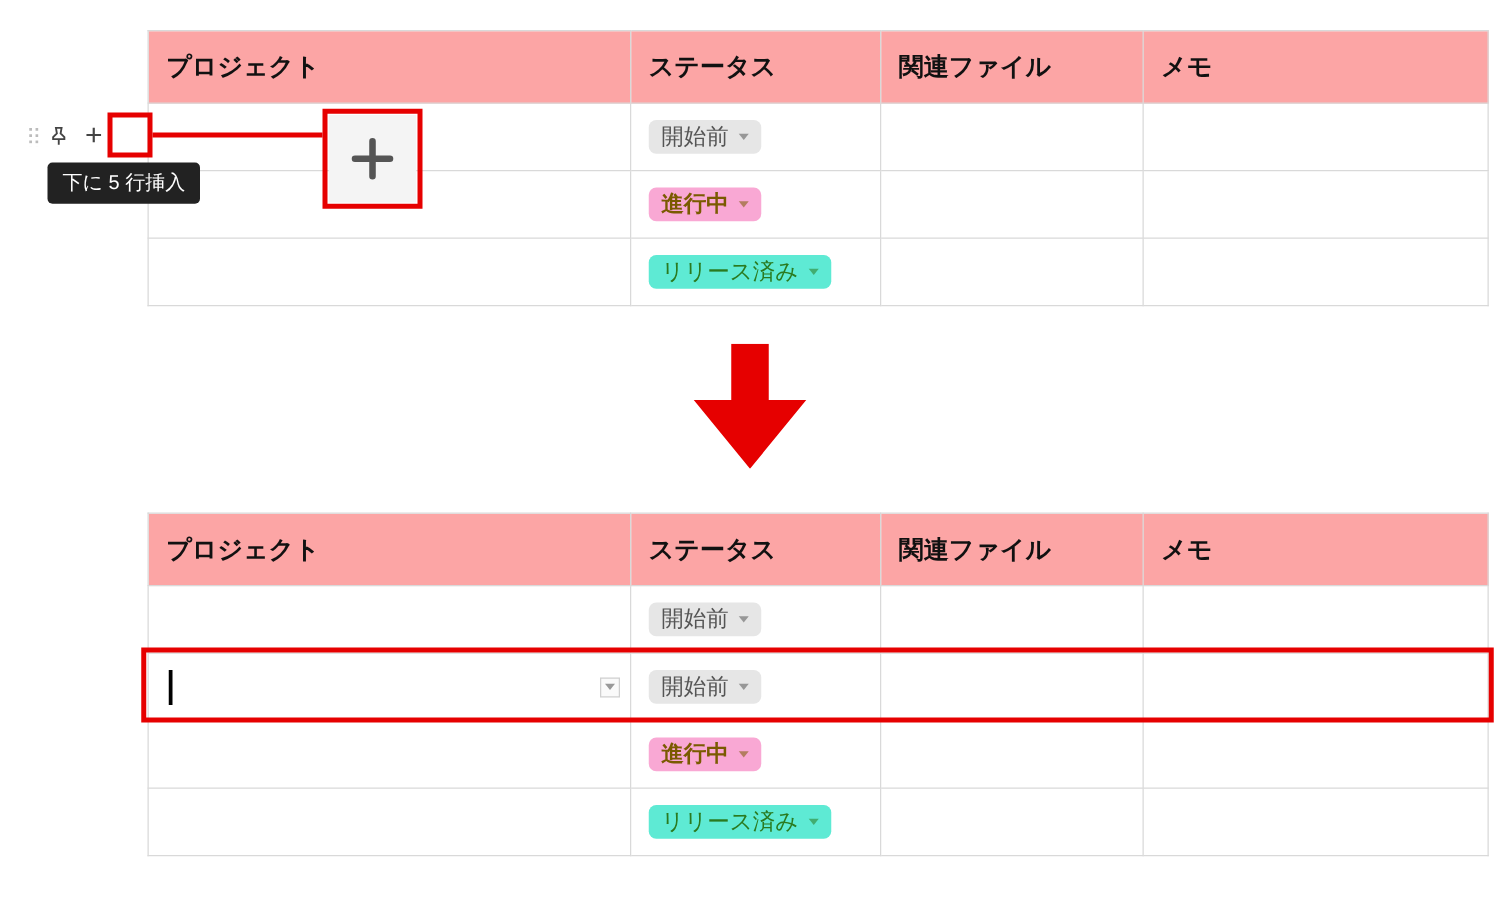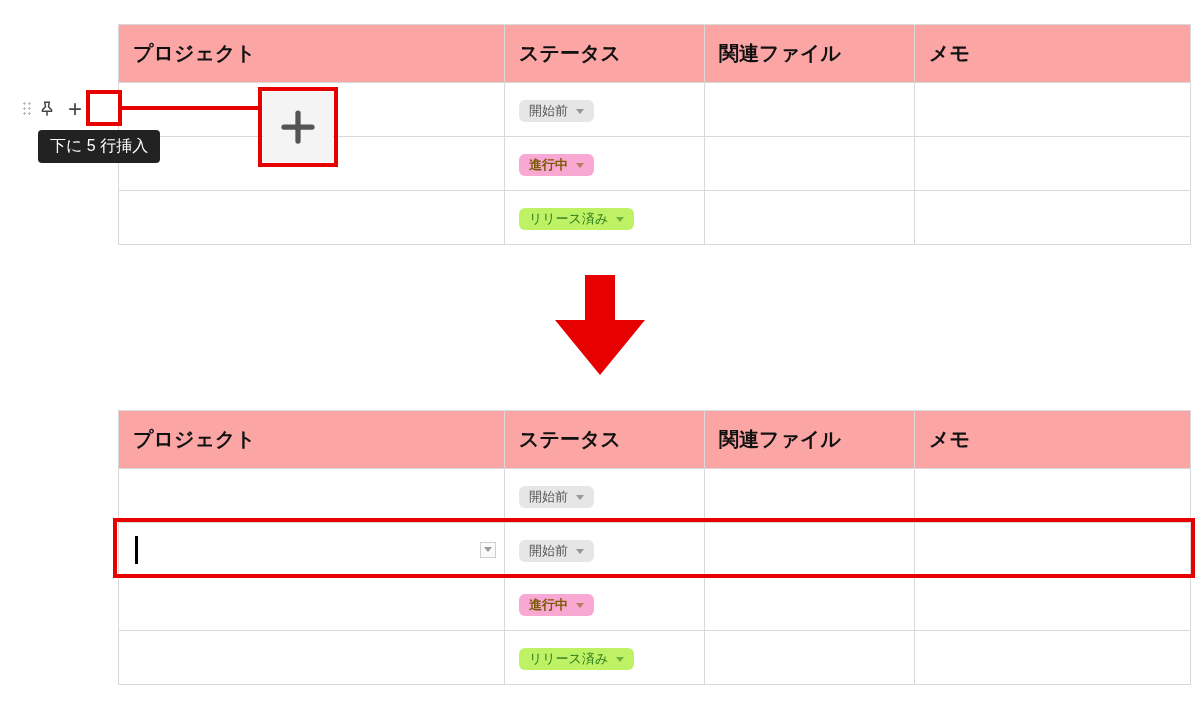--- a/index.html
+++ b/index.html
@@ -40,34 +40,34 @@
   .col-file    { width: 210px; }
   .col-memo    { width: 276px; }
 
   
   .pill {
     display: inline-flex;
     align-items: center;
     gap: 8px;
     border-radius: 6px;
     padding: 3px 10px 3px 10px;
-    font-size: 13px;
+    font-size: 18px;
     font-weight: 500;
     line-height: 1.2;
   }
   .pill .caret {
     width: 0; height: 0;
     border-left: 4px solid transparent;
     border-right: 4px solid transparent;
     border-top: 5px solid currentColor;
     opacity: .55;
   }
   .pill-grey   { background:#e6e6e6; color:#555; }
   .pill-yellow { background:#f9a8d4; color:#7a5a00;font-weight:bold; }
-  .pill-green  { background:#bef264; color:#2a7a1f; }
+  .pill-green  { background:#5eead4; color:#2a7a1f; }
 
   
   .gutter {
     position: absolute;
     display: flex;
     align-items: center;
     gap: 6px;
     color: #555;
   }
   .gutter .drag-dots {

